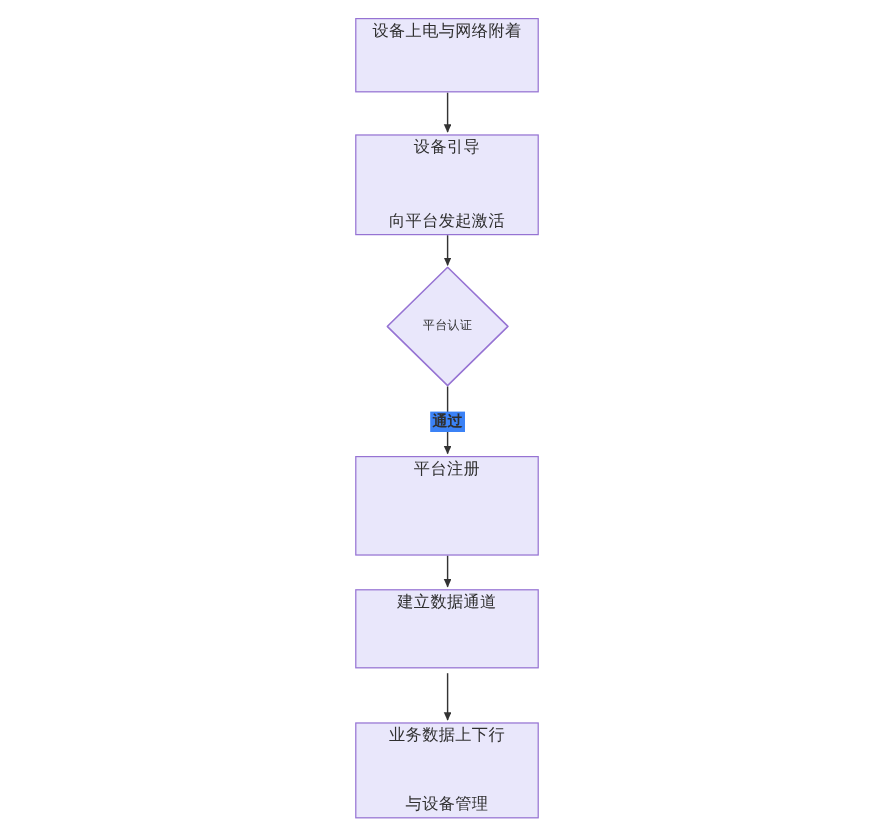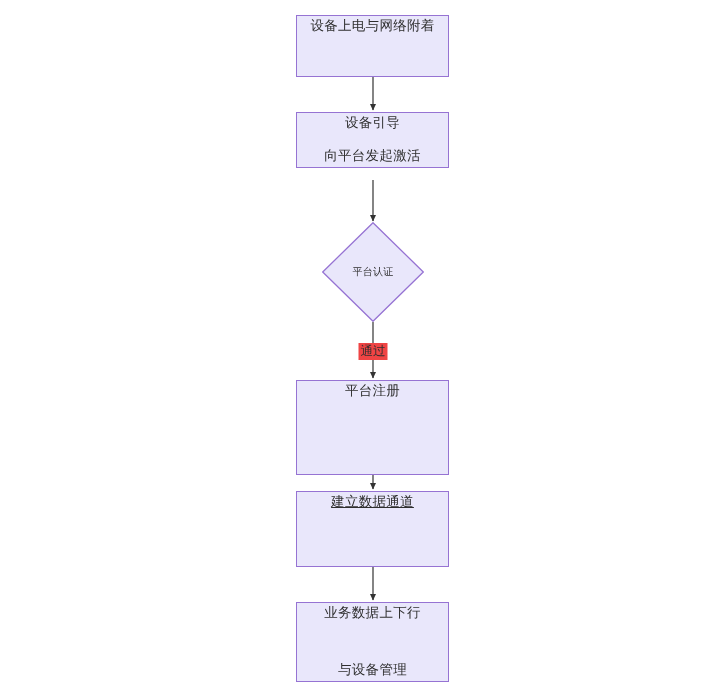--- a/index.html
+++ b/index.html
@@ -58,28 +58,29 @@
     z-index: 2;
     color: #2f2f2f;
     font-size: 10px;
     line-height: 1.55;
     text-align: center;
     letter-spacing: 0.3px;
     white-space: nowrap;
   }
   .edge-label {
     position: absolute;
-    background: #ef4444;
+    background: #3b82f6;
     color: #2f2f2f;
     font-size: 12.5px;
     line-height: 1.2;
     padding: 1px 2px;
     white-space: nowrap;
     transform: translateX(-50%);
     z-index: 3;
+    font-weight: bold;
   }
   svg.connectors {
     position: absolute;
     left: 0;
     top: 0;
     width: 726px;
     height: 700px;
     pointer-events: none;
   }
 </style>
@@ -98,39 +99,39 @@
     <line x1="373" y1="180" x2="373" y2="221" stroke="#333333" stroke-width="1.2" marker-end="url(#arrowhead)"></line>
     <line x1="373" y1="322" x2="373" y2="378" stroke="#333333" stroke-width="1.2" marker-end="url(#arrowhead)"></line>
     <line x1="373" y1="457" x2="373" y2="489" stroke="#333333" stroke-width="1.2" marker-end="url(#arrowhead)"></line>
     <line x1="373" y1="561" x2="373" y2="600" stroke="#333333" stroke-width="1.2" marker-end="url(#arrowhead)"></line>
   </svg>
 
   <div class="node" style="left:296px; top:15px; width:153px; height:62px;">
     <span class="line">设备上电与网络附着</span>
   </div>
 
-  <div class="node" style="left:296px; top:112px; width:153px; height:56px;">
+  <div class="node" style="left:296px; top:112px; width:153px; height:84px;">
     <span class="line">设备引导</span>
     <span class="line">向平台发起激活</span>
   </div>
 
   <div class="decision-wrap" style="left:322px; top:222px; width:102px; height:100px;">
     <svg class="decision-shape" viewBox="0 0 102 100" xmlns="http://www.w3.org/2000/svg" preserveAspectRatio="none">
       <polygon points="51,0.7 101.3,50 51,99.3 0.7,50" fill="#e9e7fb" stroke="#9673d3" stroke-width="1.3"></polygon>
     </svg>
     <span class="decision-label">平台认证</span>
   </div>
 
   <div class="edge-label" style="left:373px; top:343px;">通过</div>
 
-  <div class="node" style="left:296px; top:380px; width:153px; height:95px;gap:44px;">
+  <div class="node" style="left:296px; top:380px; width:153px; height:83px;gap:44px;">
     <span class="line">平台注册</span>
   </div>
 
-  <div class="node" style="left:296px; top:491px; width:153px; height:76px;text-decoration:underline;">
+  <div class="node" style="left:296px; top:491px; width:153px; height:66px;">
     <span class="line">建立数据通道</span>
   </div>
 
   <div class="node" style="left:296px; top:602px; width:153px; height:80px;">
     <span class="line">业务数据上下行</span>
     <span class="line">与设备管理</span>
   </div>
 
 </div>
 

